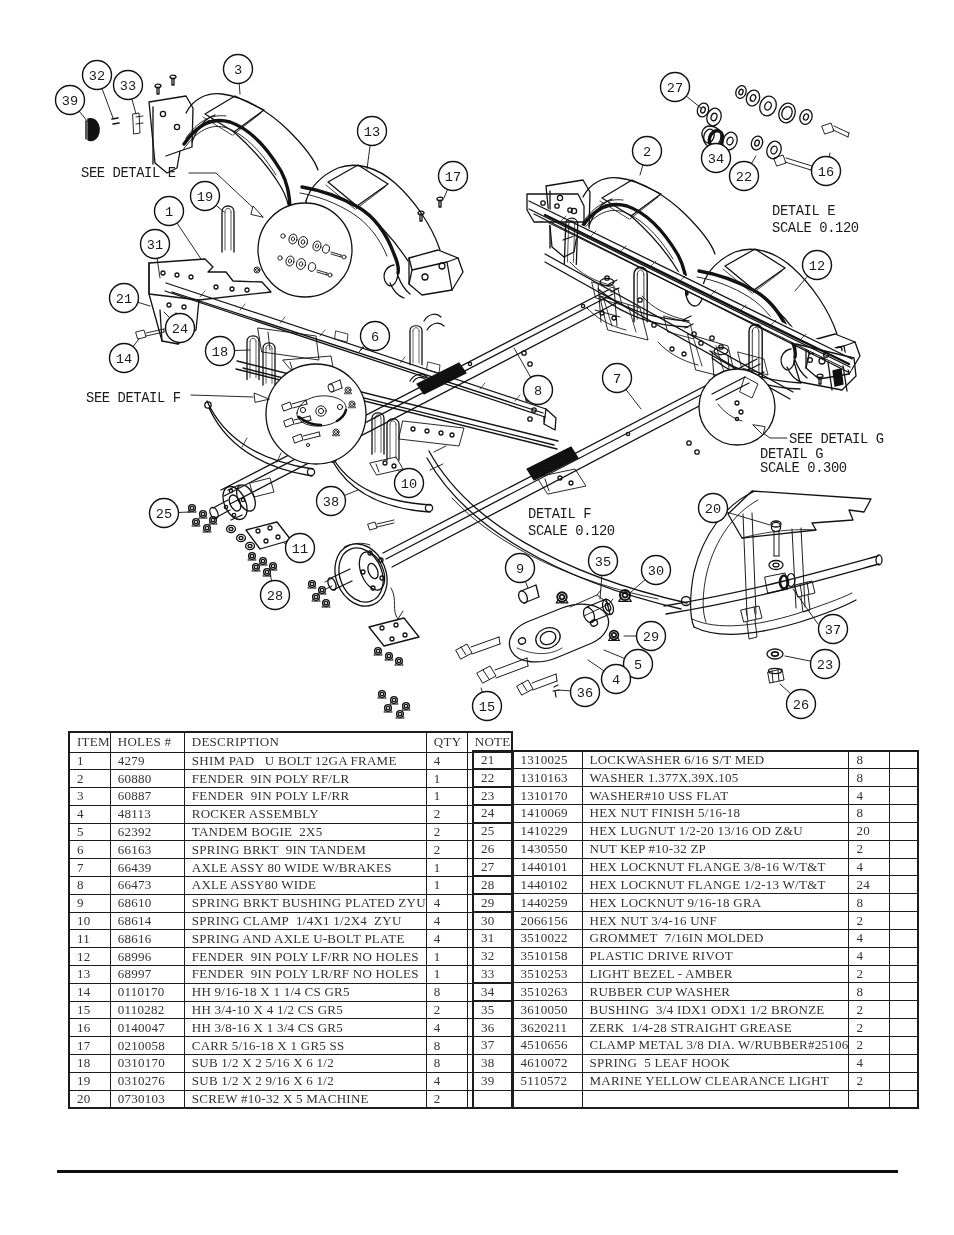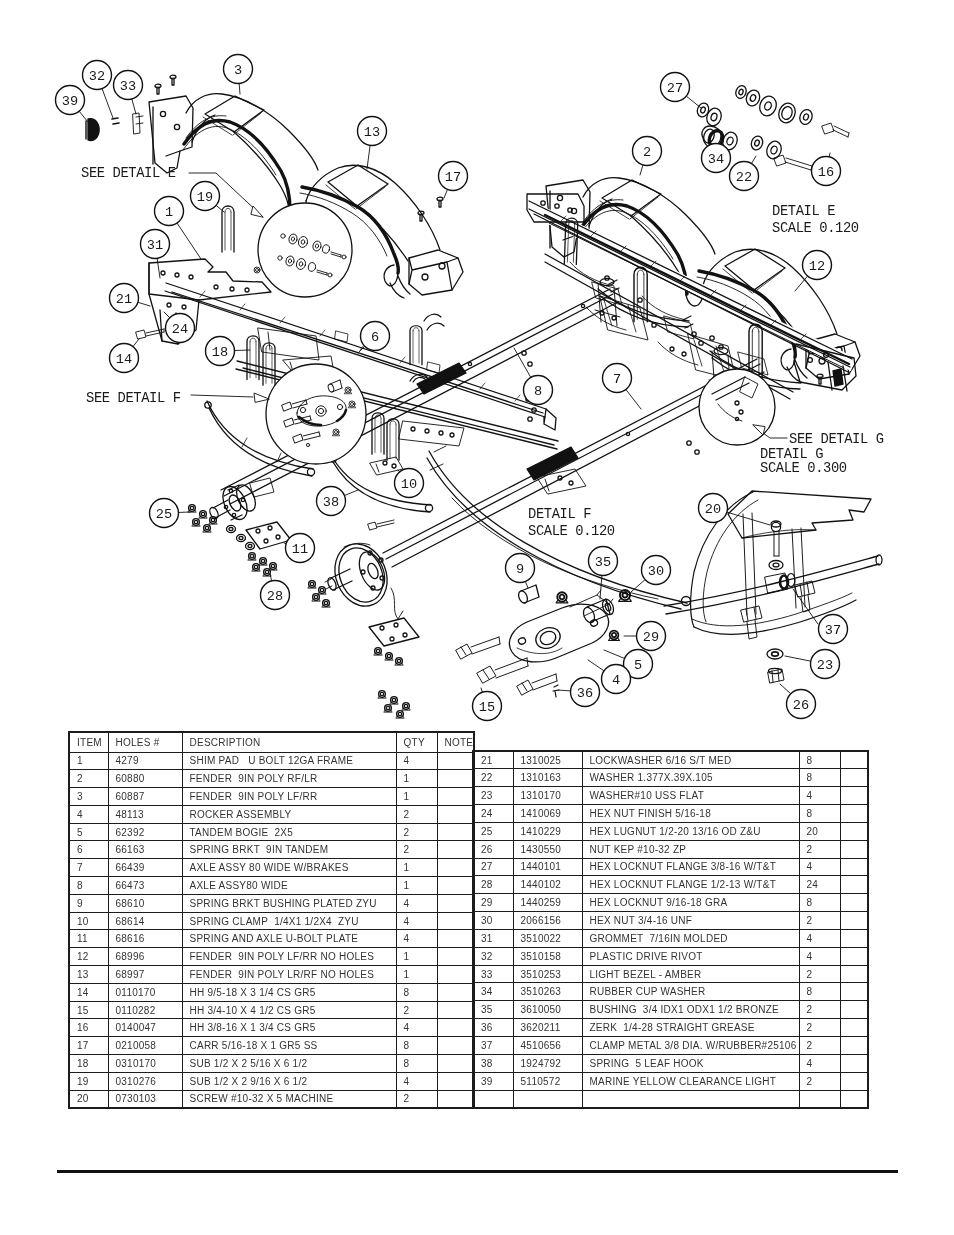--- a/index.html
+++ b/index.html
@@ -1,16 +1,16 @@
 <!DOCTYPE html>
 <html><head><meta charset="utf-8"><style>
 html,body{margin:0;padding:0;background:#fff}
 body{width:954px;height:1235px;position:relative;font-family:"Liberation Mono",monospace}
 #draw{position:absolute;left:0;top:0}
-.tbl{position:absolute;border-collapse:collapse;table-layout:fixed;font-family:Liberation Sans, sans-serif;font-size:10px;letter-spacing:0.25px;color:#333}
+.tbl{position:absolute;border-collapse:collapse;table-layout:fixed;font-family:Liberation Serif, serif;font-size:13px;letter-spacing:0.25px;color:#333}
 .tbl td{border:1px solid #1c1c1c;padding:0 0 0 7px;white-space:nowrap;overflow:hidden;vertical-align:middle}
 #t1{left:68px;top:731px;border:2px solid #1c1c1c}
 #t2{left:472px;top:750px;border:2px solid #1c1c1c}
 .tbl tr{height:17.8px}
 #t2 tr{height:17.85px}
 .rule{position:absolute;left:57px;top:1170px;width:841px;height:2.5px;background:#111}
 </style></head>
 <body>
 <svg id="draw" width="954" height="1235" viewBox="0 0 954 1235" fill="none" stroke="#121212" stroke-width="1.3" stroke-linecap="round" stroke-linejoin="round">
 <defs>
@@ -677,21 +677,21 @@
 <tr>
         <td>13</td>
         <td>68997</td>
         <td>FENDER&nbsp;&nbsp;9IN POLY LR/RF NO HOLES</td>
         <td>1</td>
         <td></td>
       </tr>
 <tr>
         <td>14</td>
         <td>0110170</td>
-        <td>HH 9/5-18 X 3 1/4 CS GR5</td>
+        <td>HH 9/16-18 X 1 1/4 CS GR5</td>
         <td>8</td>
         <td></td>
       </tr>
 <tr>
         <td>15</td>
         <td>0110282</td>
         <td>HH 3/4-10 X 4 1/2 CS GR5</td>
         <td>2</td>
         <td></td>
       </tr>
@@ -855,21 +855,21 @@
       </tr>
 <tr>
         <td>37</td>
         <td>4510656</td>
         <td>CLAMP METAL 3/8 DIA. W/RUBBER#25106</td>
         <td>2</td>
         <td></td>
       </tr>
 <tr>
         <td>38</td>
-        <td>1924792</td>
+        <td>4610072</td>
         <td>SPRING&nbsp;&nbsp;5 LEAF HOOK</td>
         <td>4</td>
         <td></td>
       </tr>
 <tr>
         <td>39</td>
         <td>5110572</td>
         <td>MARINE YELLOW CLEARANCE LIGHT</td>
         <td>2</td>
         <td></td>

